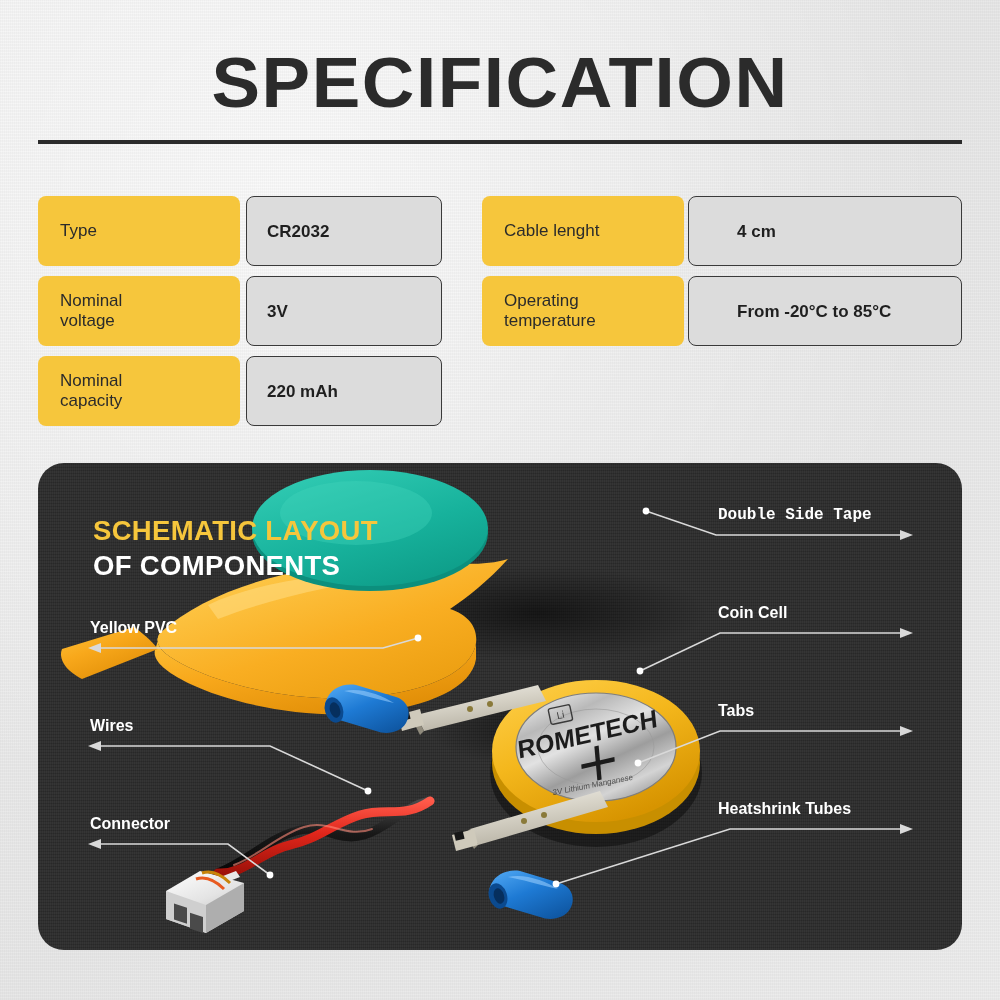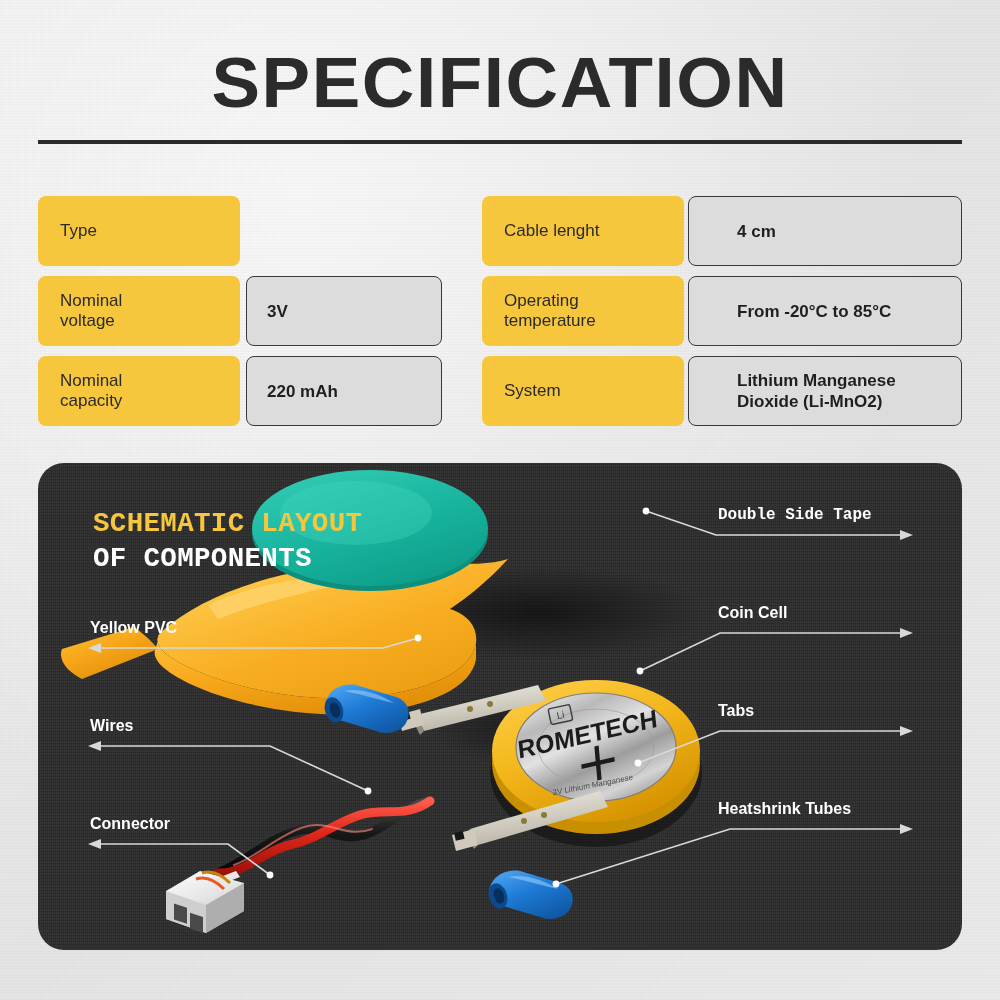--- a/index.html
+++ b/index.html
@@ -108,23 +108,22 @@
     position:absolute; inset:0;
     pointer-events:none;
     opacity:.5;
     background-image:
       repeating-linear-gradient(0deg, rgba(255,255,255,.05) 0 1px, rgba(0,0,0,.09) 1px 2px),
       repeating-linear-gradient(90deg, rgba(255,255,255,.045) 0 1px, rgba(0,0,0,.08) 1px 2px);
     background-size:3px 3px, 2px 2px;
   }
 
   .panel-heading{
-    position:absolute; left:55px; top:45px;
+    position:absolute; left:55px; top:52px;
     z-index:6;
-    font-family:Liberation Mono, monospace;
   }
   .ph-line1{
     font-size:27px; font-weight:bold; letter-spacing:.3px;
     color:#f6c63c; line-height:32px;
     transform:scaleX(1.02); transform-origin:left;
   }
   .ph-line2{
     font-size:27px; font-weight:bold; letter-spacing:.3px;
     color:#ffffff; line-height:32px; margin-top:3px;
     transform:scaleX(1.02); transform-origin:left;
@@ -158,20 +157,21 @@
 <div id="page">
 
   <div class="title">SPECIFICATION</div>
   <div class="title-rule"></div>
 
   <div class="spec-grid">
 
     <div class="spec-col left">
       <div class="spec-row r0">
         <div class="spec-label">Type</div>
+        <div class="spec-value">CR2032</div>
       </div>
       <div class="spec-row r1">
         <div class="spec-label">Nominal
 voltage</div>
         <div class="spec-value">3V</div>
       </div>
       <div class="spec-row r2">
         <div class="spec-label">Nominal
 capacity</div>
         <div class="spec-value">220 mAh</div>
@@ -180,25 +180,20 @@
 
     <div class="spec-col right">
       <div class="spec-row r0">
         <div class="spec-label">Cable lenght</div>
         <div class="spec-value">4 cm</div>
       </div>
       <div class="spec-row r1">
         <div class="spec-label">Operating
 temperature</div>
         <div class="spec-value">From -20°C to 85°C</div>
-      </div>
-      <div class="spec-row r2">
-        <div class="spec-label">System</div>
-        <div class="spec-value">Lithium Manganese
-Dioxide (Li-MnO2)</div>
       </div>
     </div>
   </div>
 
   <div class="panel">
 
     <div class="panel-heading">
       <div class="ph-line1">SCHEMATIC LAYOUT</div>
       <div class="ph-line2">OF COMPONENTS</div>
     </div>

